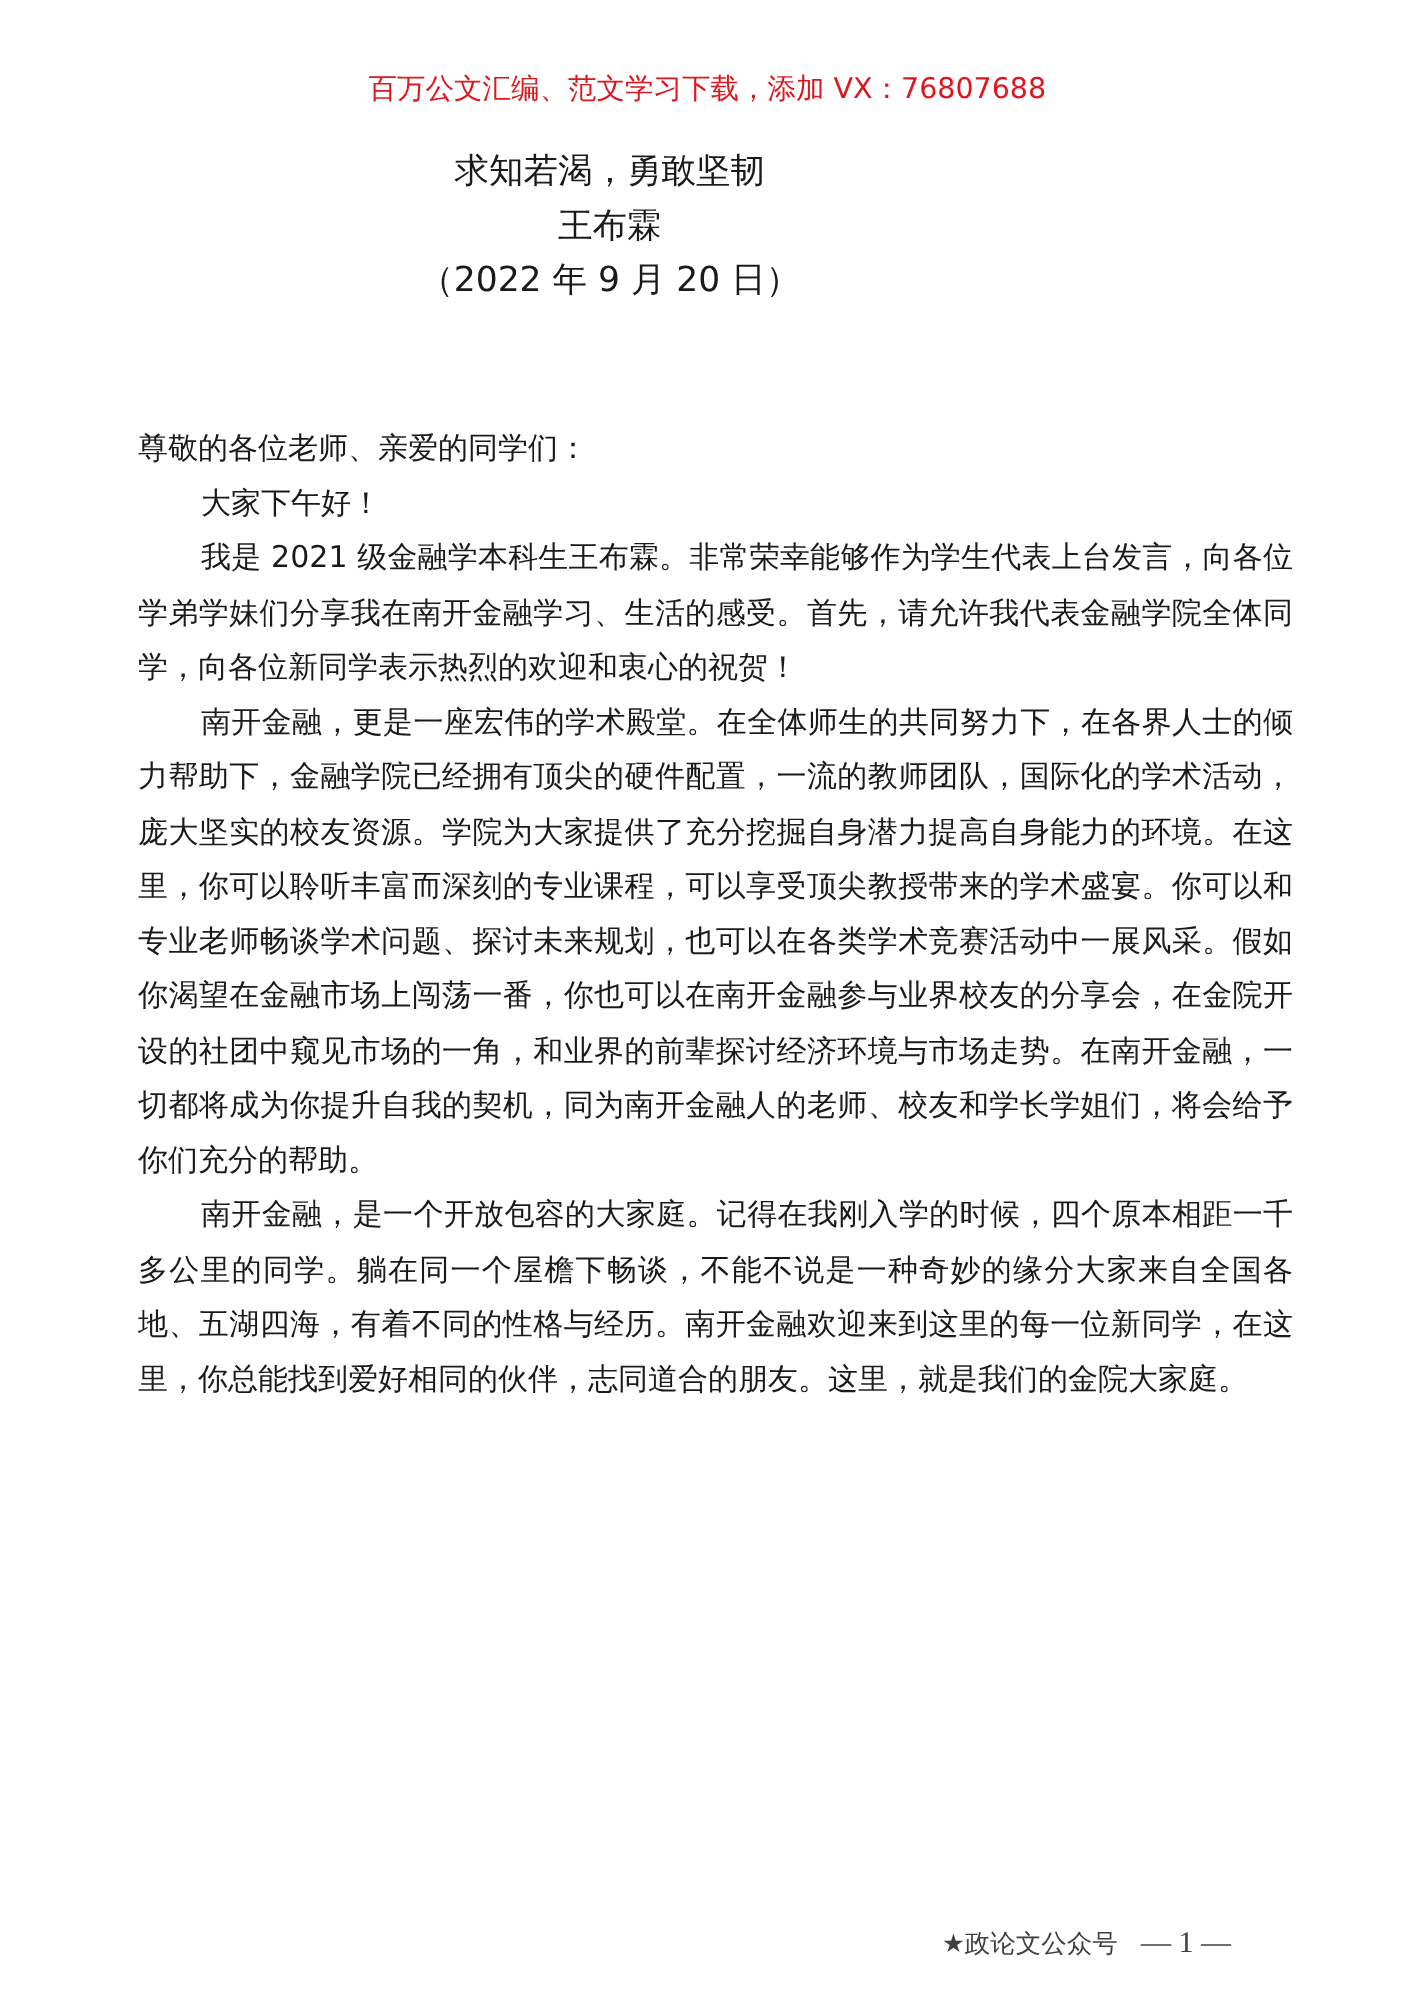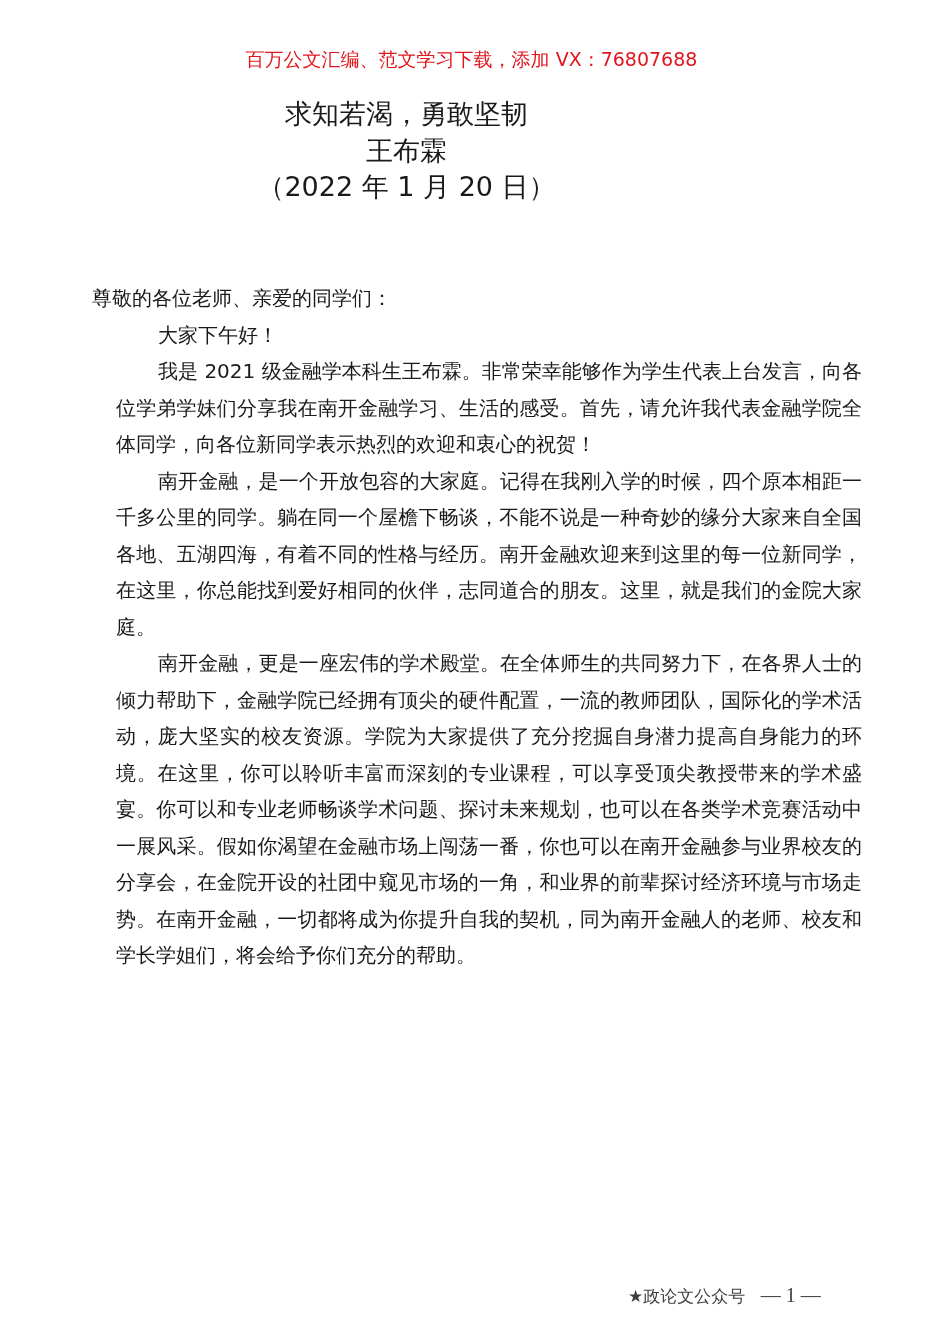--- a/index.html
+++ b/index.html
@@ -1,44 +1,44 @@
 <!DOCTYPE html>
 <html><head>
 <meta charset="utf-8">
 <style>
   html, body { margin: 0; padding: 0; background: #ffffff; }
   body { width: 950px; height: 1344px; position: relative; overflow: hidden;
          font-family: "DejaVu Sans", "Liberation Sans", sans-serif; color: #1a1a1a; }
   .header-banner { position: absolute; top: 44px; left: 0; width: 943px; text-align: center;
          color: #e0161e; font-size: 19px; line-height: 30px; }
   .title-block { position: absolute; top: 96px; left: 0; width: 813px; text-align: center;
-         font-size: 27px; line-height: 36.5px; }
+         font-size: 23px; line-height: 36.5px; }
   .title-block div { margin: 0; }
   .body { position: absolute; top: 280px; left: 92px; width: 770px; font-size: 20px; line-height: 36.5px; }
   .body p { margin: 0; text-align: justify; }
-  .body p.indent { text-indent: 42px; margin-left: 24px; }
+  .body p.indent { text-indent: 42px; }
   .footer { position: absolute; top: 1280px; left: 628px; font-size: 17px; line-height: 30px;
          color: #404040; white-space: nowrap; }
   .footer .pagenum { font-family: "Liberation Serif", "DejaVu Serif", serif; font-size: 20px; margin-left: 10px; }
 </style>
 </head>
 <body>
 
 <div class="header-banner">百万公文汇编、范文学习下载，添加 VX：76807688</div>
 
 <div class="title-block">
   <div>求知若渴，勇敢坚韧</div>
   <div>王布霖</div>
-  <div>（2022 年 1 月 20 日）</div>
+  <div>（2022 年 9 月 20 日）</div>
 </div>
 
 <div class="body">
   <p>尊敬的各位老师、亲爱的同学们：</p>
   <p class="indent">大家下午好！</p>
   <p class="indent">我是 2021 级金融学本科生王布霖。非常荣幸能够作为学生代表上台发言，向各位学弟学妹们分享我在南开金融学习、生活的感受。首先，请允许我代表金融学院全体同学，向各位新同学表示热烈的欢迎和衷心的祝贺！</p>
+  <p class="indent">南开金融，更是一座宏伟的学术殿堂。在全体师生的共同努力下，在各界人士的倾力帮助下，金融学院已经拥有顶尖的硬件配置，一流的教师团队，国际化的学术活动，庞大坚实的校友资源。学院为大家提供了充分挖掘自身潜力提高自身能力的环境。在这里，你可以聆听丰富而深刻的专业课程，可以享受顶尖教授带来的学术盛宴。你可以和专业老师畅谈学术问题、探讨未来规划，也可以在各类学术竞赛活动中一展风采。假如你渴望在金融市场上闯荡一番，你也可以在南开金融参与业界校友的分享会，在金院开设的社团中窥见市场的一角，和业界的前辈探讨经济环境与市场走势。在南开金融，一切都将成为你提升自我的契机，同为南开金融人的老师、校友和学长学姐们，将会给予你们充分的帮助。</p>
   <p class="indent">南开金融，是一个开放包容的大家庭。记得在我刚入学的时候，四个原本相距一千多公里的同学。躺在同一个屋檐下畅谈，不能不说是一种奇妙的缘分大家来自全国各地、五湖四海，有着不同的性格与经历。南开金融欢迎来到这里的每一位新同学，在这里，你总能找到爱好相同的伙伴，志同道合的朋友。这里，就是我们的金院大家庭。</p>
-  <p class="indent">南开金融，更是一座宏伟的学术殿堂。在全体师生的共同努力下，在各界人士的倾力帮助下，金融学院已经拥有顶尖的硬件配置，一流的教师团队，国际化的学术活动，庞大坚实的校友资源。学院为大家提供了充分挖掘自身潜力提高自身能力的环境。在这里，你可以聆听丰富而深刻的专业课程，可以享受顶尖教授带来的学术盛宴。你可以和专业老师畅谈学术问题、探讨未来规划，也可以在各类学术竞赛活动中一展风采。假如你渴望在金融市场上闯荡一番，你也可以在南开金融参与业界校友的分享会，在金院开设的社团中窥见市场的一角，和业界的前辈探讨经济环境与市场走势。在南开金融，一切都将成为你提升自我的契机，同为南开金融人的老师、校友和学长学姐们，将会给予你们充分的帮助。</p>
 </div>
 
 <div class="footer">
   <span>★政论文公众号</span>
   <span class="pagenum">— 1 —</span>
 </div>
 
 </body></html>

